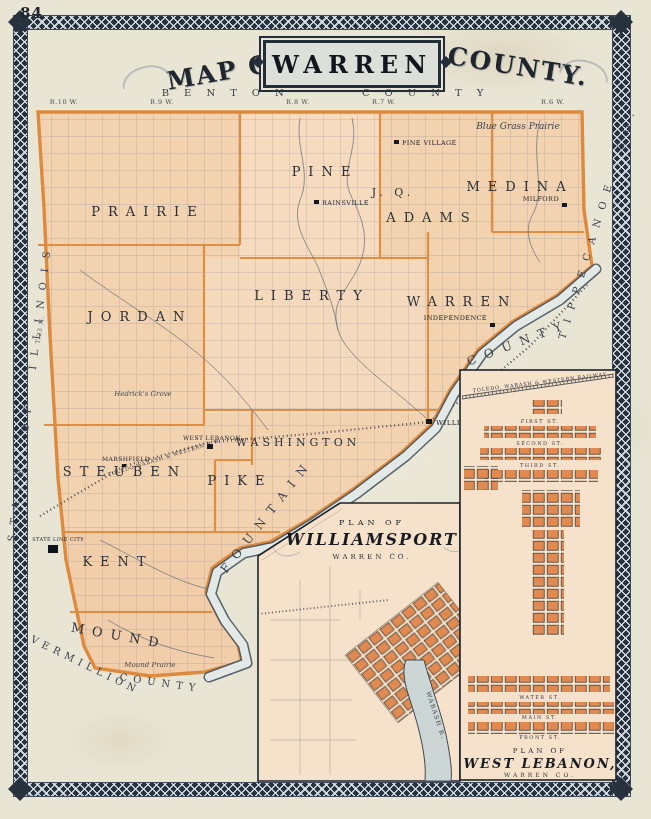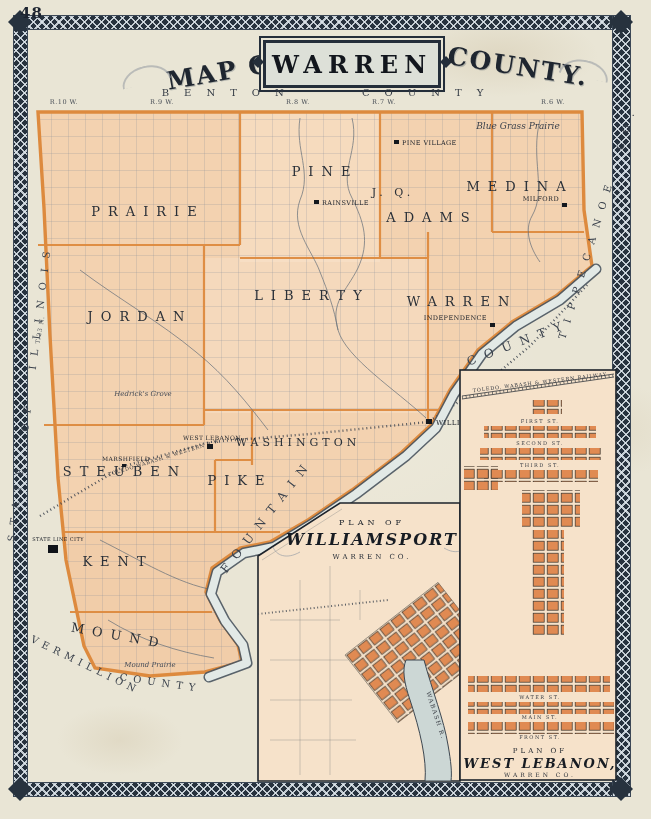--- a/index.html
+++ b/index.html
@@ -77,21 +77,21 @@
 
   <div class="band top"></div>
   <div class="band bottom"></div>
   <div class="band left"></div>
   <div class="band right"></div>
   <div class="corner tl"></div>
   <div class="corner tr"></div>
   <div class="corner bl"></div>
   <div class="corner br"></div>
 
-  <div class="page-num">48</div>
+  <div class="page-num">84</div>
 
   <div class="map-of">MAP OF</div>
   <div class="cartouche">
     <span class="nm">WARREN</span>
   </div>
   <div class="county-word">COUNTY.</div>
   <div class="curl" style="left:120px;top:66px;transform:rotate(-14deg);"></div>
   <div class="curl" style="left:560px;top:60px;transform:rotate(12deg);"></div>
 
   <svg width="651" height="819" viewBox="0 0 651 819">

